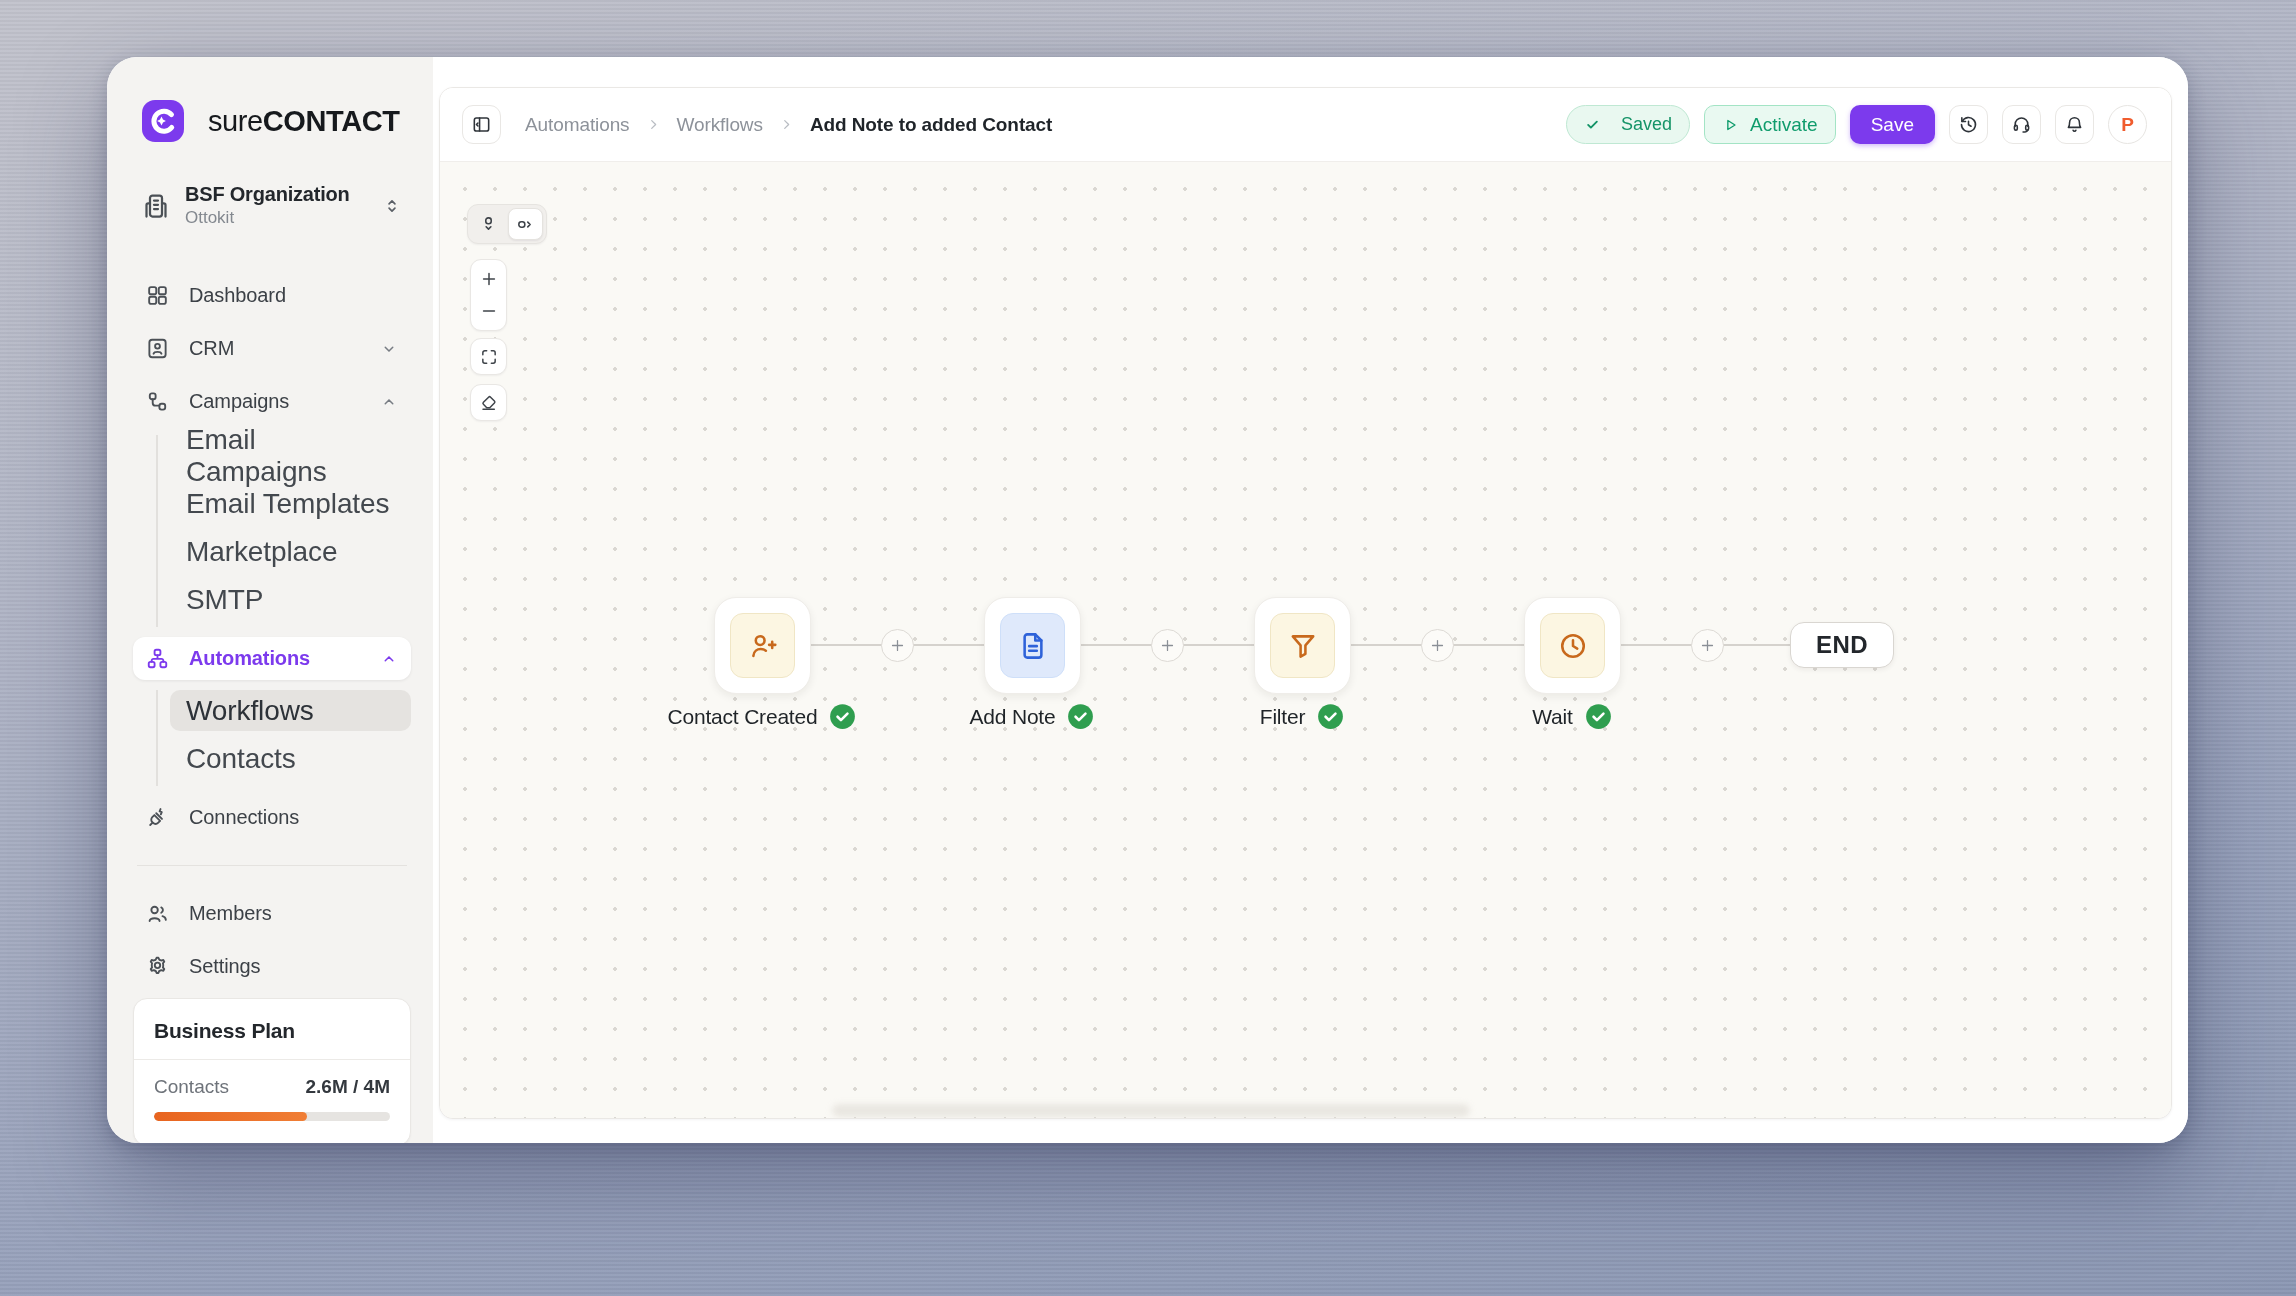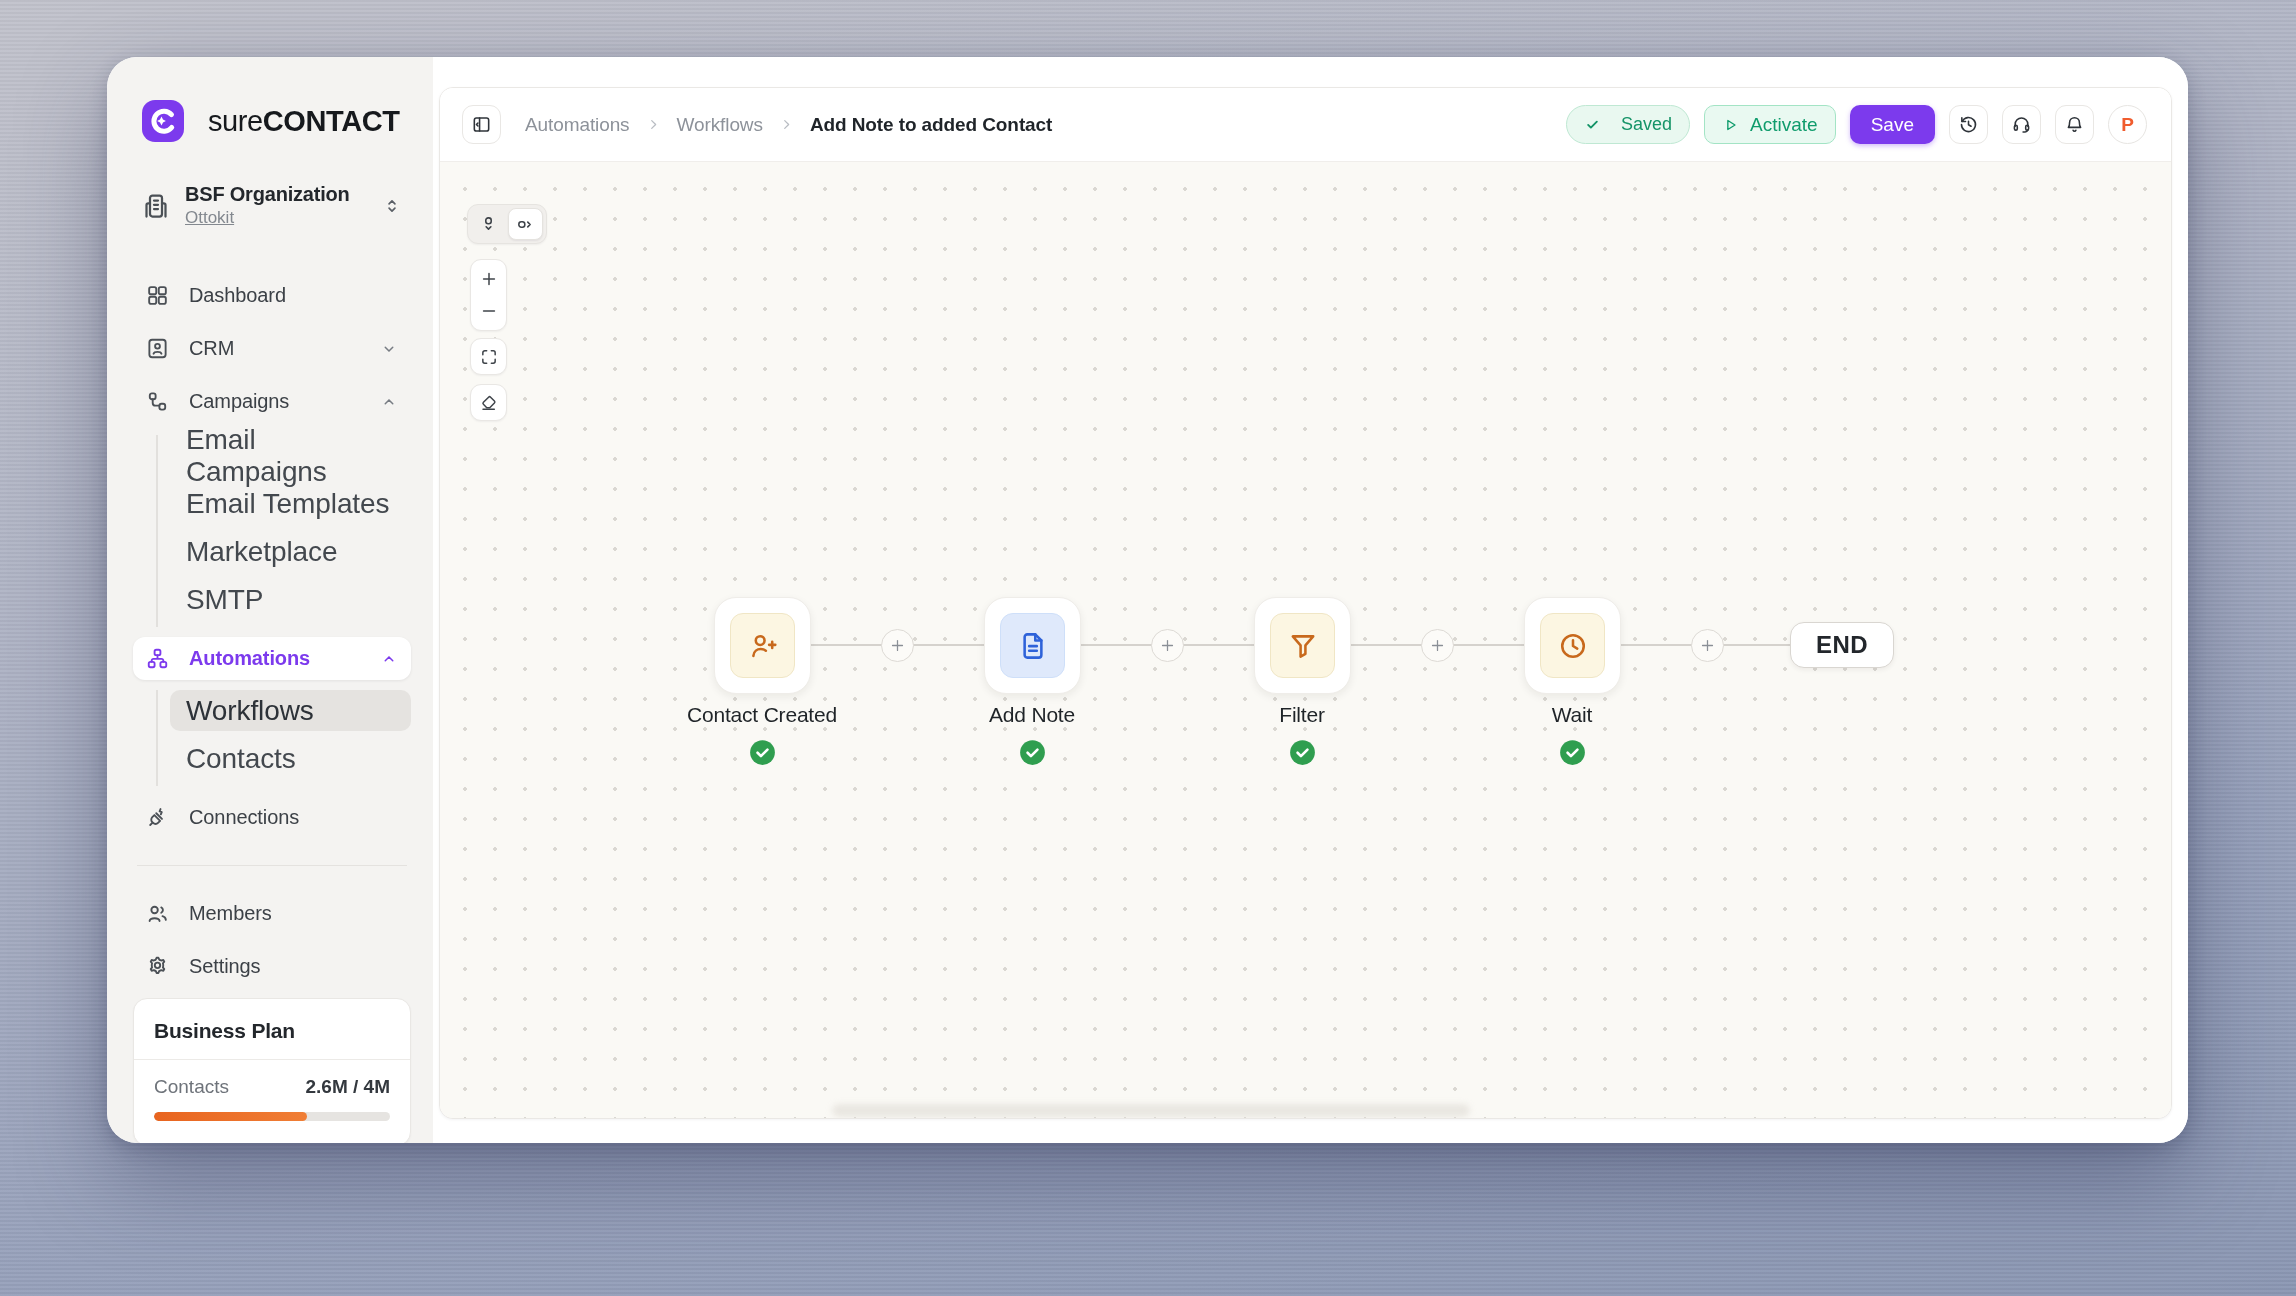--- a/index.html
+++ b/index.html
@@ -26,21 +26,21 @@
   .logo-row { display:flex; align-items:center; gap:23px; padding-left:8px; }
   .logo-mark { width:44px; height:44px; flex:0 0 44px; }
   .wordmark { font-size:29px; color:#16191d; letter-spacing:-.4px; white-space:nowrap; }
   .wordmark .light { font-weight:400; }
   .wordmark .bold { font-weight:800; }
 
   .org-row { display:flex; align-items:center; gap:14px; margin-top:36px; padding:4px 8px; border-radius:10px; cursor:pointer; }
   .org-icon { width:30px; height:30px; color:#4b5056; flex:0 0 30px; }
   .org-texts { flex:1; min-width:0; }
   .org-name { font-size:20px; font-weight:700; color:#23272c; letter-spacing:-.2px; }
-  .org-sub { font-size:17px; color:#83888f; margin-top:2px;text-decoration:underline; }
+  .org-sub { font-size:17px; color:#83888f; margin-top:2px; }
   .org-toggle { width:22px; height:22px; color:#5a5f66; }
 
   .nav { margin-top:42px; display:flex; flex-direction:column; }
   .nav-item {
     display:flex; align-items:center; gap:19px; height:43px; padding:0 12px;
     border-radius:12px; color:#3c4artificial147; color:#3c4147; font-size:20px; cursor:pointer; margin-bottom:10px;
   }
   .nav-item .nico { width:25px; height:25px; flex:0 0 25px; color:#4b5056; }
   .nav-item .nlabel { flex:1; letter-spacing:-.1px; }
   .nav-item .nchev { width:20px; height:20px; color:#777c83; }
@@ -152,21 +152,21 @@
     position:absolute; top:435px; width:97px; height:97px; background:#fff; border-radius:22px;
     border:1px solid #efede9; box-shadow:0 3px 8px rgba(30,25,15,.07);
     display:flex; align-items:center; justify-content:center; cursor:pointer;
   }
   .node-icon-box { width:65px; height:65px; border-radius:13px; border:1px solid; display:flex; align-items:center; justify-content:center; }
   .node-icon-box svg { width:34px; height:34px; }
   .theme-orange .node-icon-box { background:#fcf6e2; border-color:#f0e6c5; color:#c8691c; }
   .theme-blue .node-icon-box { background:#dfe9fb; border-color:#cedff9; color:#2e62d9; }
 
   .node-label-row {
-    position:absolute; top:541px; width:300px; display:flex; align-items:center; justify-content:center; gap:12px;flex-direction:column;
+    position:absolute; top:541px; width:300px; display:flex; align-items:center; justify-content:center; gap:12px;
   }
   .node-label { font-size:21px; font-weight:500; color:#1f2428; letter-spacing:-.2px; white-space:nowrap; }
   .check-badge { width:27px; height:27px; flex:0 0 27px; }
 
   .end-node {
     position:absolute; left:1350px; top:460px; width:104px; height:46px; background:#fff;
     border:1px solid #d9d6d1; border-radius:14px; box-shadow:0 2px 5px rgba(30,25,15,.06);
     display:flex; align-items:center; justify-content:center;
     font-size:24px; font-weight:700; color:#23272c; letter-spacing:.5px;
   }

